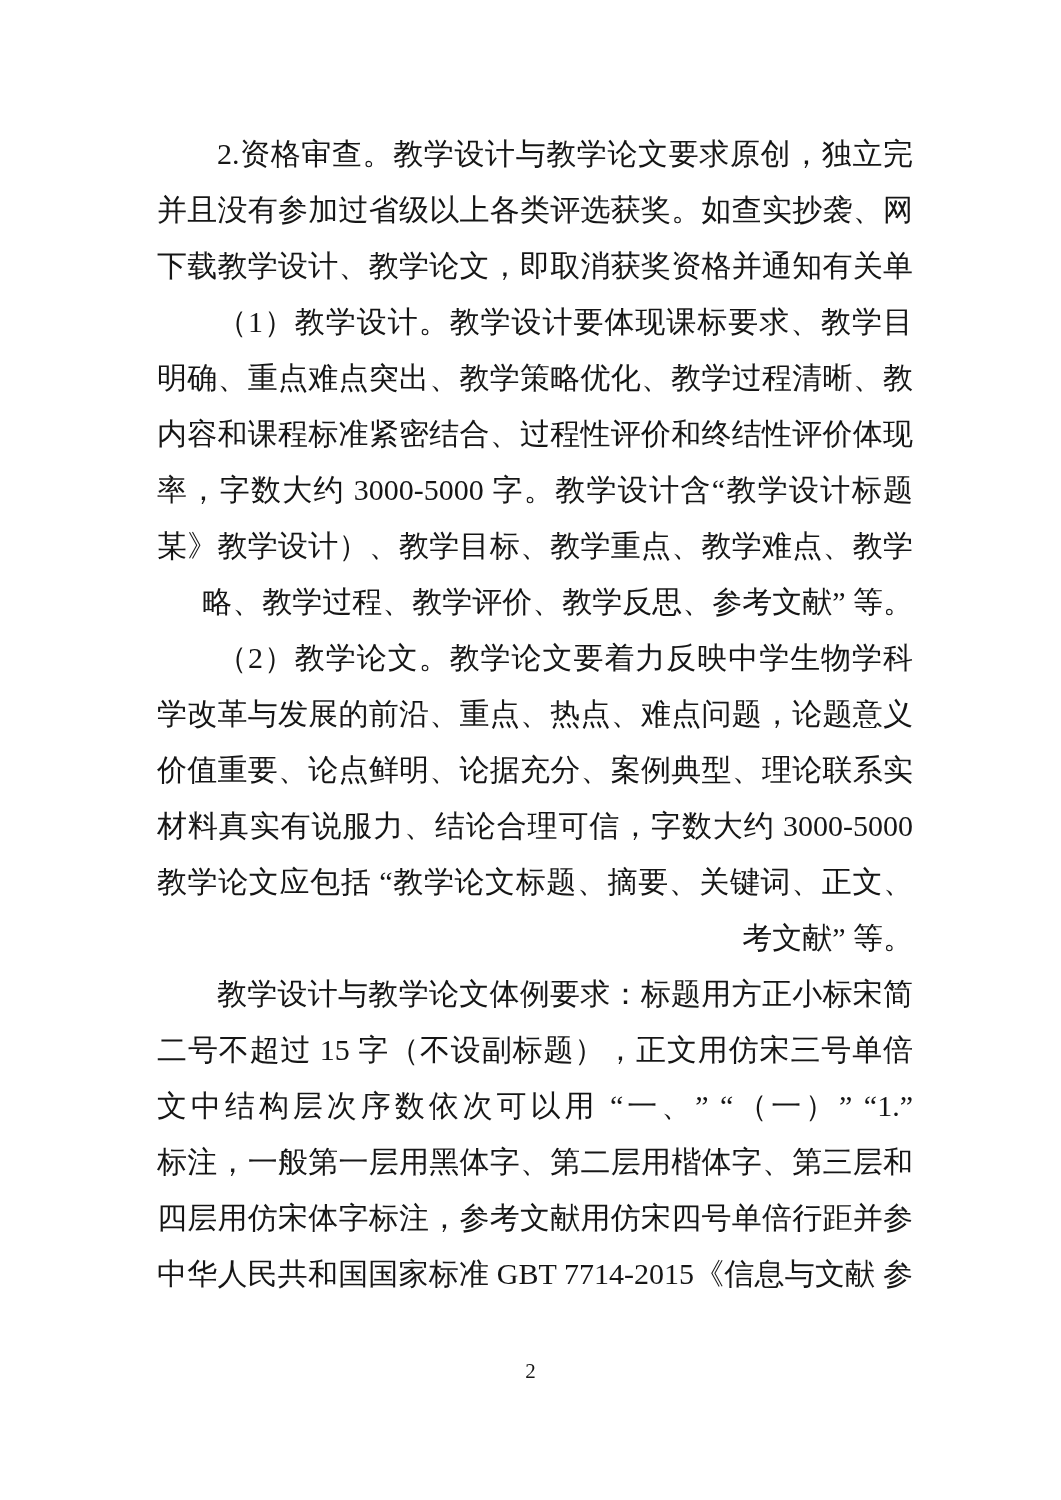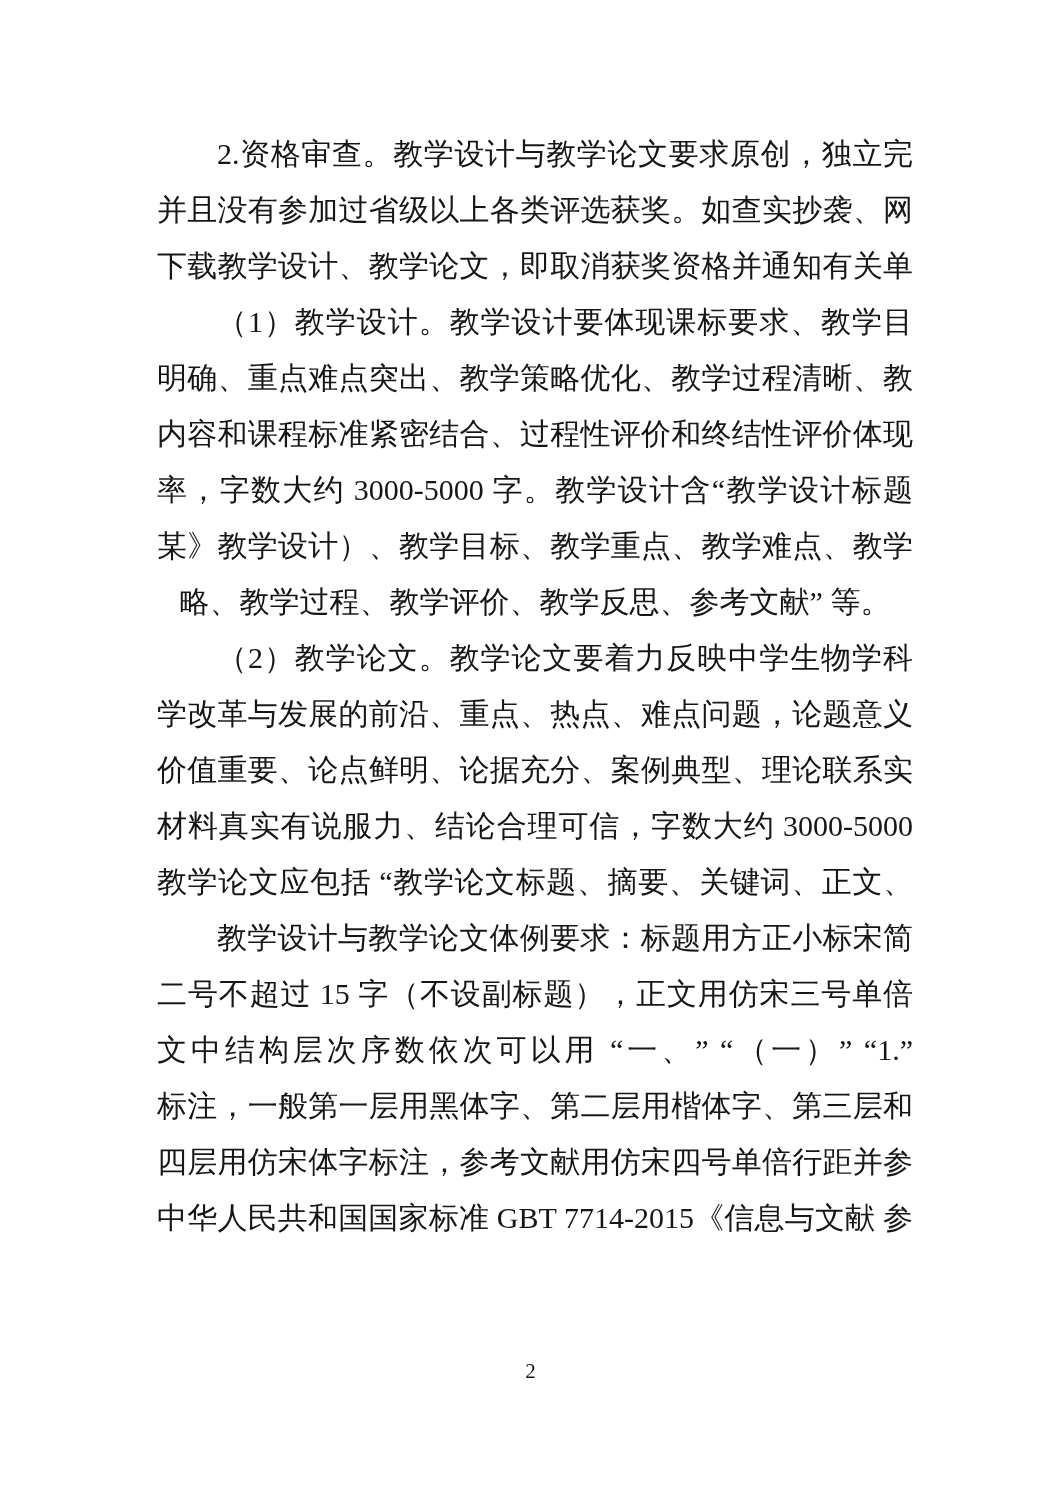--- a/index.html
+++ b/index.html
@@ -25,21 +25,21 @@
     line-height: 56px;
   }
   .para {
     margin: 0;
     padding: 0;
   }
   .line {
     height: 56px;
     overflow: hidden;
     white-space: nowrap;
-    text-align: center;
+    text-align: right;
   }
   .line.fill {
     white-space: normal;
     text-align: justify;
     text-align-last: justify;
     text-justify: inter-character;
   }
   .line.first {
     text-indent: 2em;
   }
@@ -76,20 +76,21 @@
       <div class="line fill">某》教学设计）、教学目标、教学重点、教学难点、教学策</div>
       <div class="line">略、教学过程、教学评价、教学反思、参考文献” 等。</div>
     </div>
 
     <div class="para">
       <div class="line first fill">（2）教学论文。教学论文要着力反映中学生物学科教</div>
       <div class="line fill">学改革与发展的前沿、重点、热点、难点问题，论题意义和</div>
       <div class="line fill">价值重要、论点鲜明、论据充分、案例典型、理论联系实际、</div>
       <div class="line fill">材料真实有说服力、结论合理可信，字数大约 3000-5000 字。</div>
       <div class="line fill">教学论文应包括 “教学论文标题、摘要、关键词、正文、参</div>
+      <div class="line">考文献” 等。</div>
     </div>
 
     <div class="para">
       <div class="line first fill">教学设计与教学论文体例要求：标题用方正小标宋简体</div>
       <div class="line fill">二号不超过 15 字（不设副标题），正文用仿宋三号单倍行距，</div>
       <div class="line fill">文中结构层次序数依次可以用 “一、” “（一）” “1.” “（1）”</div>
       <div class="line fill">标注，一般第一层用黑体字、第二层用楷体字、第三层和第</div>
       <div class="line fill">四层用仿宋体字标注，参考文献用仿宋四号单倍行距并参照</div>
       <div class="line fill">中华人民共和国国家标准 GBT 7714-2015《信息与文献  参考</div>
     </div>

